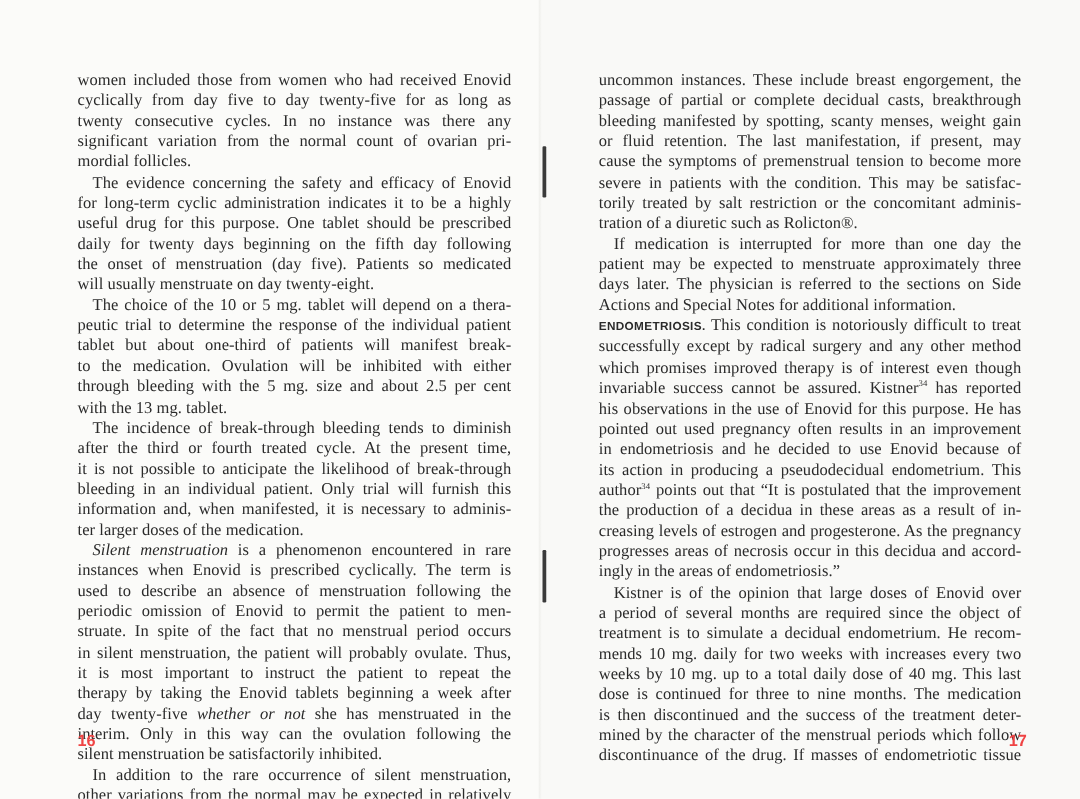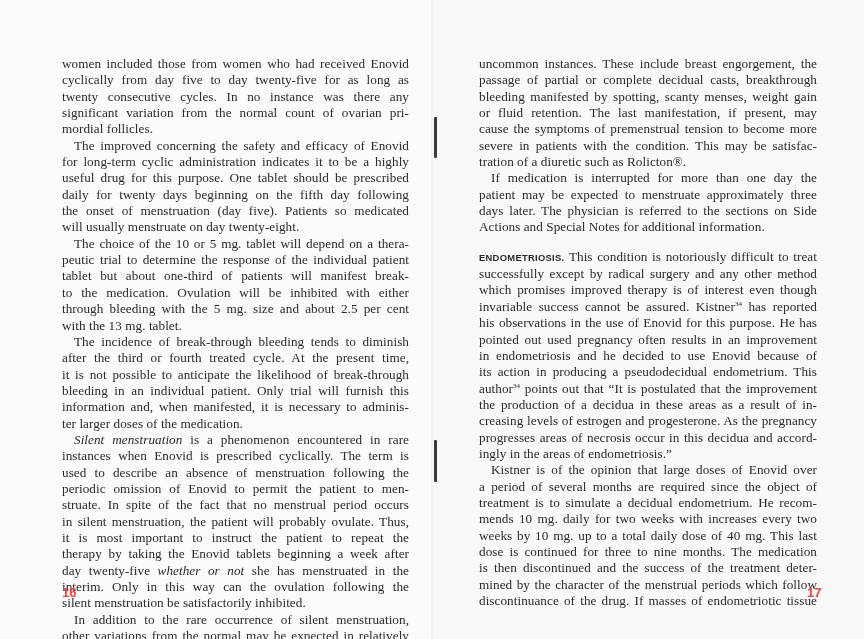--- a/index.html
+++ b/index.html
@@ -51,21 +51,21 @@
 <div class="gutter"></div>
 <div class="staple top"></div>
 <div class="staple bottom"></div>
 
 <div class="col" style="left:62px;top:56px;width:347px;">
   <span class="line">women included those from women who had received Enovid</span>
   <span class="line">cyclically from day five to day twenty-five for as long as</span>
   <span class="line">twenty consecutive cycles. In no instance was there any</span>
   <span class="line">significant variation from the normal count of ovarian pri-</span>
   <span class="line last">mordial follicles.</span>
-  <span class="line" style="padding-left:12px">The improved concerning the safety and efficacy of Enovid</span>
+  <span class="line" style="padding-left:12px">The evidence concerning the safety and efficacy of Enovid</span>
   <span class="line">for long-term cyclic administration indicates it to be a highly</span>
   <span class="line">useful drug for this purpose. One tablet should be prescribed</span>
   <span class="line">daily for twenty days beginning on the fifth day following</span>
   <span class="line">the onset of menstruation (day five). Patients so medicated</span>
   <span class="line last">will usually menstruate on day twenty-eight.</span>
   <span class="line" style="padding-left:12px">The choice of the 10 or 5 mg. tablet will depend on a thera-</span>
   <span class="line">peutic trial to determine the response of the individual patient</span>
   <span class="line">tablet but about one-third of patients will manifest break-</span>
   <span class="line">to the medication. Ovulation will be inhibited with either</span>
   <span class="line">through bleeding with the 5 mg. size and about 2.5 per cent</span>
@@ -93,26 +93,27 @@
 
 <div class="pagenum left">16</div>
 
 <div class="col" style="left:479px;top:56px;width:338px;">
   <span class="line">uncommon instances. These include breast engorgement, the</span>
   <span class="line">passage of partial or complete decidual casts, breakthrough</span>
   <span class="line">bleeding manifested by spotting, scanty menses, weight gain</span>
   <span class="line">or fluid retention. The last manifestation, if present, may</span>
   <span class="line">cause the symptoms of premenstrual tension to become more</span>
   <span class="line">severe in patients with the condition. This may be satisfac-</span>
+  <span class="line">torily treated by salt restriction or the concomitant adminis-</span>
   <span class="line last">tration of a diuretic such as Rolicton®.</span>
   <span class="line" style="padding-left:12px">If medication is interrupted for more than one day the</span>
   <span class="line">patient may be expected to menstruate approximately three</span>
   <span class="line">days later. The physician is referred to the sections on Side</span>
   <span class="line last">Actions and Special Notes for additional information.</span>
-  <span class="line" style="margin-top:13px"><span class="smallcaps">ENDOMETRIOSIS.</span><span> This condition is notoriously difficult to treat</span></span>
+  <span class="line" style=""><span class="smallcaps">ENDOMETRIOSIS.</span><span> This condition is notoriously difficult to treat</span></span>
   <span class="line">successfully except by radical surgery and any other method</span>
   <span class="line">which promises improved therapy is of interest even though</span>
   <span class="line"><span>invariable success cannot be assured. Kistner</span><sup>34</sup><span> has reported</span></span>
   <span class="line">his observations in the use of Enovid for this purpose. He has</span>
   <span class="line">pointed out used pregnancy often results in an improvement</span>
   <span class="line">in endometriosis and he decided to use Enovid because of</span>
   <span class="line">its action in producing a pseudodecidual endometrium. This</span>
   <span class="line"><span>author</span><sup>34</sup><span> points out that “It is postulated that the improvement</span></span>
   <span class="line">the production of a decidua in these areas as a result of in-</span>
   <span class="line">creasing levels of estrogen and progesterone. As the pregnancy</span>

